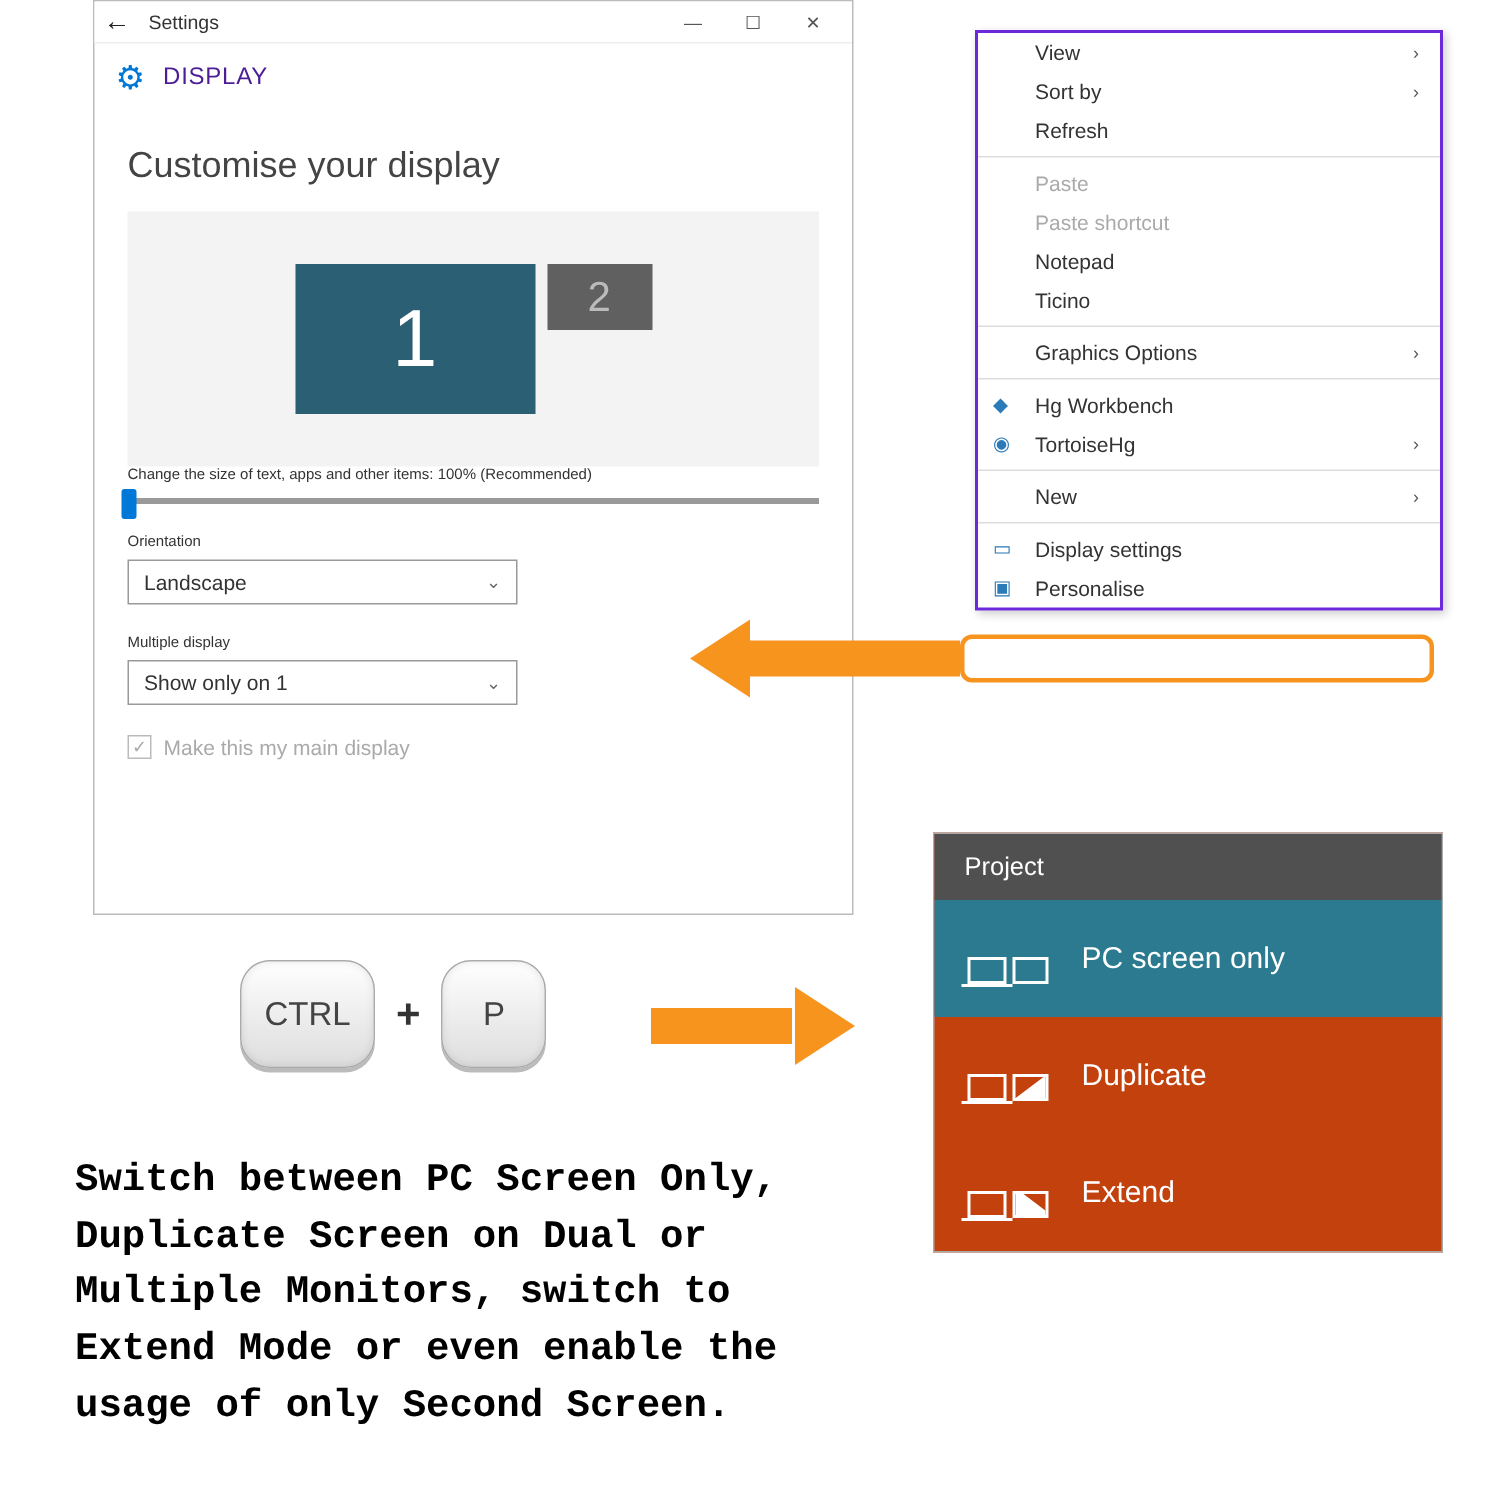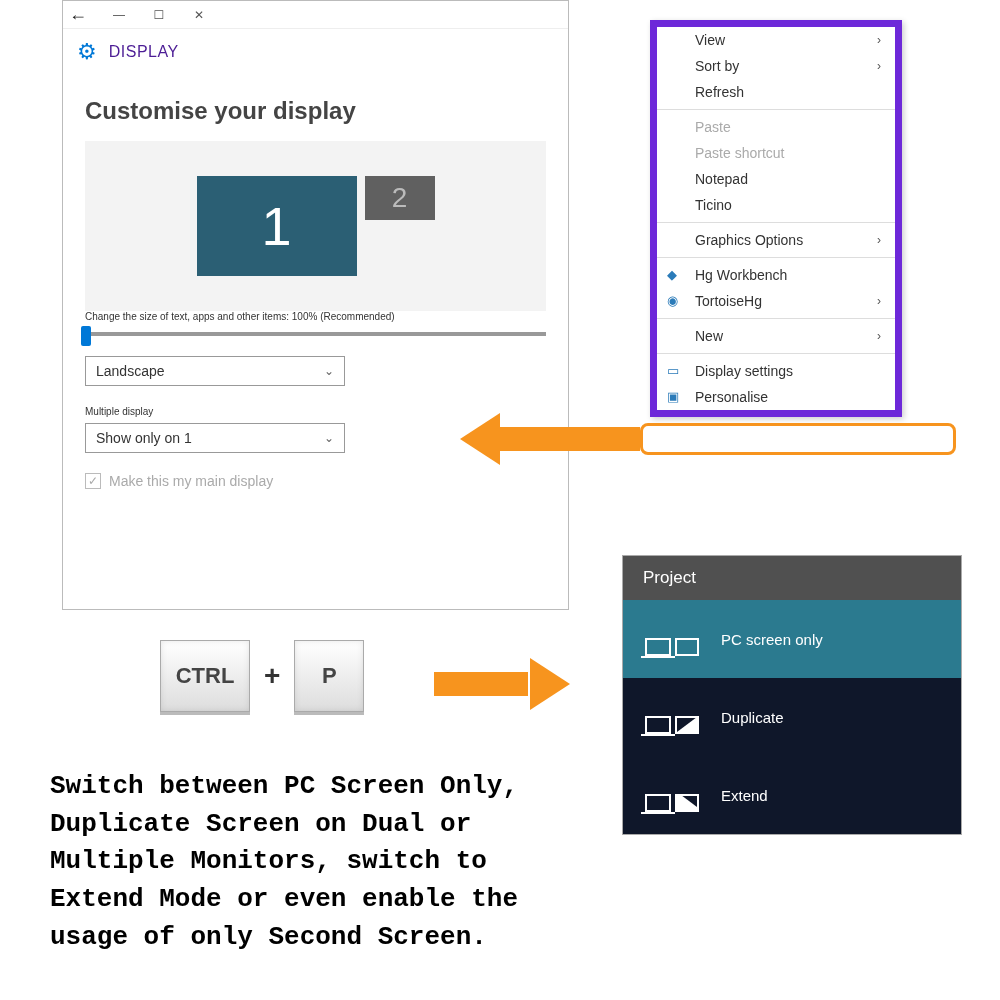--- a/index.html
+++ b/index.html
@@ -6,97 +6,99 @@
 body{background:#fff;width:1000px;height:1000px;position:relative;overflow:hidden;color:#333}
 .settings-window{position:absolute;left:62px;top:0;width:507px;height:610px;border:1px solid #bbb;background:#fff}
 .titlebar{display:flex;align-items:center;height:28px;background:#fff;padding:0 6px;border-bottom:1px solid #eee}
 .back-arrow{font-size:18px;margin-right:12px;color:#222}
 .title-tx{font-size:13px;flex:1}
 .win-btn{width:40px;text-align:center;font-size:12px;color:#555}
 .header-row{display:flex;align-items:center;padding:10px 14px}
 .gear{color:#0078d7;font-size:22px;margin-right:12px}
 .header-tx{font-size:16px;letter-spacing:.5px;color:#4c1d95}
 .content{padding:22px 22px 0 22px}
-.h1{font-size:24px;font-weight:700;color:#444;margin-bottom:16px}
+.h1{font-size:24px;font-weight:400;color:#444;margin-bottom:16px}
 .monitors{background:#f3f3f3;height:170px;display:flex;align-items:center;justify-content:center;gap:8px}
 .mon1{background:#2b5f74;color:#fff;width:160px;height:100px;display:flex;align-items:center;justify-content:center;font-size:54px;font-weight:300}
 .mon2{background:#606060;color:#bbb;width:70px;height:44px;display:flex;align-items:center;justify-content:center;font-size:28px;font-weight:300;align-self:flex-start;margin-top:35px}
 .links{display:flex;gap:18px;margin:14px 0 18px 0}
 .link{color:#0078d7;font-size:14px}
 .lbl{font-size:10px;color:#333;margin-bottom:6px}
 .slider-track{height:4px;background:#999;width:100%;margin:10px 0 20px 0;position:relative}
 .slider-thumb{position:absolute;left:-4px;top:-6px;width:10px;height:20px;background:#0078d7;border-radius:2px}
 .dropdown{width:260px;height:30px;border:1px solid #999;display:flex;align-items:center;justify-content:space-between;padding:0 10px;font-size:14px;margin-bottom:20px;background:#fff}
 .chev{font-size:12px;color:#666}
 .checkbox-row{display:flex;align-items:center;gap:8px;color:#aaa;font-size:14px;margin-top:4px}
 .checkbox{width:16px;height:16px;border:1px solid #bbb;display:flex;align-items:center;justify-content:center;font-size:12px}
 
-.context-menu{position:absolute;left:650px;top:20px;width:252px;background:#fff;border:7px solid #6d28d9;box-shadow:2px 2px 6px rgba(0,0,0,.2);font-size:14px}
+.context-menu{position:absolute;left:650px;top:20px;width:312px;background:#fff;border:2px solid #6d28d9;box-shadow:2px 2px 6px rgba(0,0,0,.2);font-size:14px}
 .cm-item{display:flex;align-items:center;justify-content:space-between;padding:5px 14px 5px 38px;position:relative}
 .cm-chev{color:#555;font-size:12px}
 .cm-sep{border-top:1px solid #ddd;margin:4px 0}
 .cm-disabled{color:#aaa}
 .cm-shortcut{color:#555;font-size:13px}
 .cm-ico{position:absolute;left:10px;width:16px;height:16px;font-size:13px;color:#2b7bb9}
 .cm-highlight{border:3px solid #f7941e;border-radius:8px;position:absolute;left:640px;top:423px;width:316px;height:32px}
 
 .arrow{position:absolute;color:#f7941e}
 .arrow1{left:460px;top:413px;width:190px;height:50px}
 .arrow-body{position:absolute;background:#f7941e}
 .arrow1 .arrow-body{left:40px;top:14px;width:140px;height:24px}
 .arrow1 .arrow-head{position:absolute;left:0;top:0;width:0;height:0;border-top:26px solid transparent;border-bottom:26px solid transparent;border-right:40px solid #f7941e}
 
 .keys{position:absolute;left:160px;top:640px;display:flex;align-items:center;gap:14px}
-.key{background:linear-gradient(#fff,#ddd);border:1px solid #aaa;border-radius:0;height:72px;display:flex;align-items:center;justify-content:center;font-size:22px;font-weight:700;color:#444;box-shadow:0 3px 0 #bbb,inset 0 0 6px rgba(0,0,0,.1)}
+.key{background:linear-gradient(#fff,#ddd);border:1px solid #aaa;border-radius:20px;height:72px;display:flex;align-items:center;justify-content:center;font-size:22px;font-weight:400;color:#444;box-shadow:0 3px 0 #bbb,inset 0 0 6px rgba(0,0,0,.1)}
 .key-ctrl{width:90px}
 .key-p{width:70px}
 .plus{font-size:28px;font-weight:700}
 
 .arrow2{position:absolute;left:434px;top:658px;width:136px;height:50px}
 .arrow2 .arrow-body{left:0;top:14px;width:94px;height:24px}
 .arrow2 .arrow-head{position:absolute;right:0;top:0;width:0;height:0;border-top:26px solid transparent;border-bottom:26px solid transparent;border-left:40px solid #f7941e}
 
 .caption{position:absolute;left:50px;top:768px;width:540px;font-family:Liberation Mono, monospace;font-weight:900;font-size:26px;line-height:1.45;color:#000}
 
-.project-panel{position:absolute;left:622px;top:555px;width:340px;background:#0f172a;color:#fff;border:1px solid #aaa}
+.project-panel{position:absolute;left:622px;top:555px;width:340px;background:#c2410c;color:#fff;border:1px solid #aaa}
 .project-header{padding:12px 20px;font-size:17px;background:#505050}
-.proj-item{display:flex;align-items:center;gap:22px;padding:22px 22px;font-size:15px}
+.proj-item{display:flex;align-items:center;gap:22px;padding:22px 22px;font-size:20px}
 .proj-item.active{background:#2b7a8f}
 .proj-ico{width:54px;height:34px;position:relative;flex-shrink:0}
 .lap{position:absolute;left:0;bottom:0;width:26px;height:18px;border:2px solid #fff}
 .lap-base{position:absolute;left:-4px;bottom:-2px;width:34px;height:2px;background:#fff}
 .scr{position:absolute;left:30px;bottom:0;width:24px;height:18px;border:2px solid #fff}
 .scr-fill{background:#fff}
 .scr-tri{position:absolute;left:30px;bottom:0;width:24px;height:18px;border:2px solid #fff;overflow:hidden}
 .tri-inner{position:absolute;left:0;bottom:0;width:0;height:0;border-left:24px solid transparent;border-bottom:18px solid #fff}
 </style>
 </head>
 <body>
 
 <div class="settings-window">
   <div class="titlebar">
     <span class="back-arrow">←</span>
+    <span class="title-tx">Settings</span>
     <span class="win-btn">—</span>
     <span class="win-btn">☐</span>
     <span class="win-btn">✕</span>
   </div>
   <div class="header-row">
     <span class="gear">⚙</span>
     <span class="header-tx">DISPLAY</span>
   </div>
   <div class="content">
     <div class="h1">Customise your display</div>
     <div class="monitors">
       <div class="mon1">1</div>
       <div class="mon2">2</div>
     </div>
     <div class="lbl">Change the size of text, apps and other items: 100% (Recommended)</div>
     <div class="slider-track">
         <div class="slider-thumb"></div>
       </div>
+    <div class="lbl">Orientation</div>
     <div class="dropdown">
       <span>Landscape</span>
       <span class="chev">⌄</span>
     </div>
     <div class="lbl">Multiple display</div>
     <div class="dropdown">
       <span>Show only on 1</span>
       <span class="chev">⌄</span>
     </div>
     <div class="checkbox-row">

